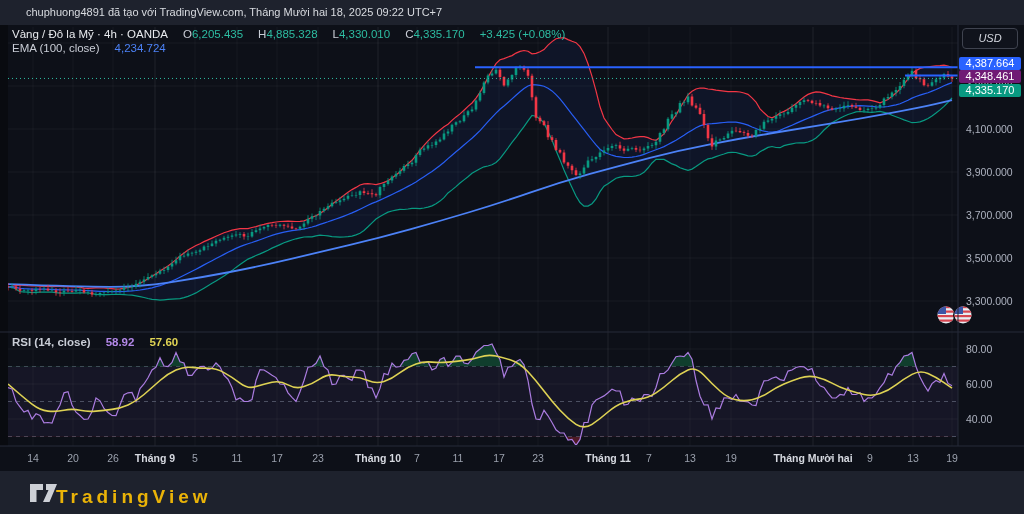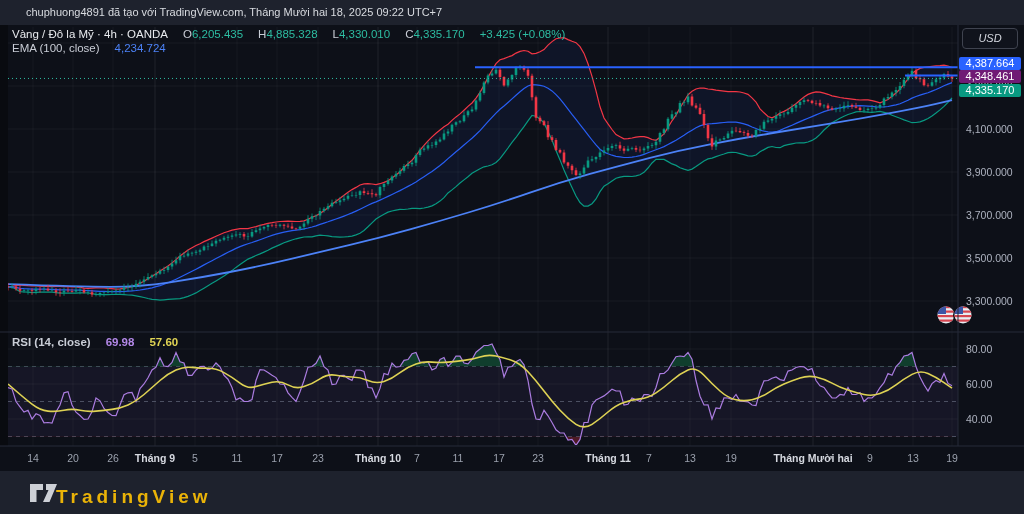--- a/index.html
+++ b/index.html
@@ -187,21 +187,21 @@
         <span class="val-t">+3.425 (+0.08%)</span>
       </div>
       <div class="lrow">
         <span>EMA (100, close)</span>
         <span class="val-b">4,234.724</span>
       </div>
     </div>
 
     <div class="rsi-legend lrow">
       <span>RSI (14, close)</span>
-      <span class="val-p">69.98</span>
+      <span class="val-p">58.92</span>
       <span class="val-y">57.60</span>
     </div>
 
     <div class="usd-btn">USD</div>
     <div class="pbadge b1">4,387.664</div>
     <div class="pbadge b2">4,348.461</div>
     <div class="pbadge b3">4,335.170</div>
   </div>
 
   <div class="footer">

